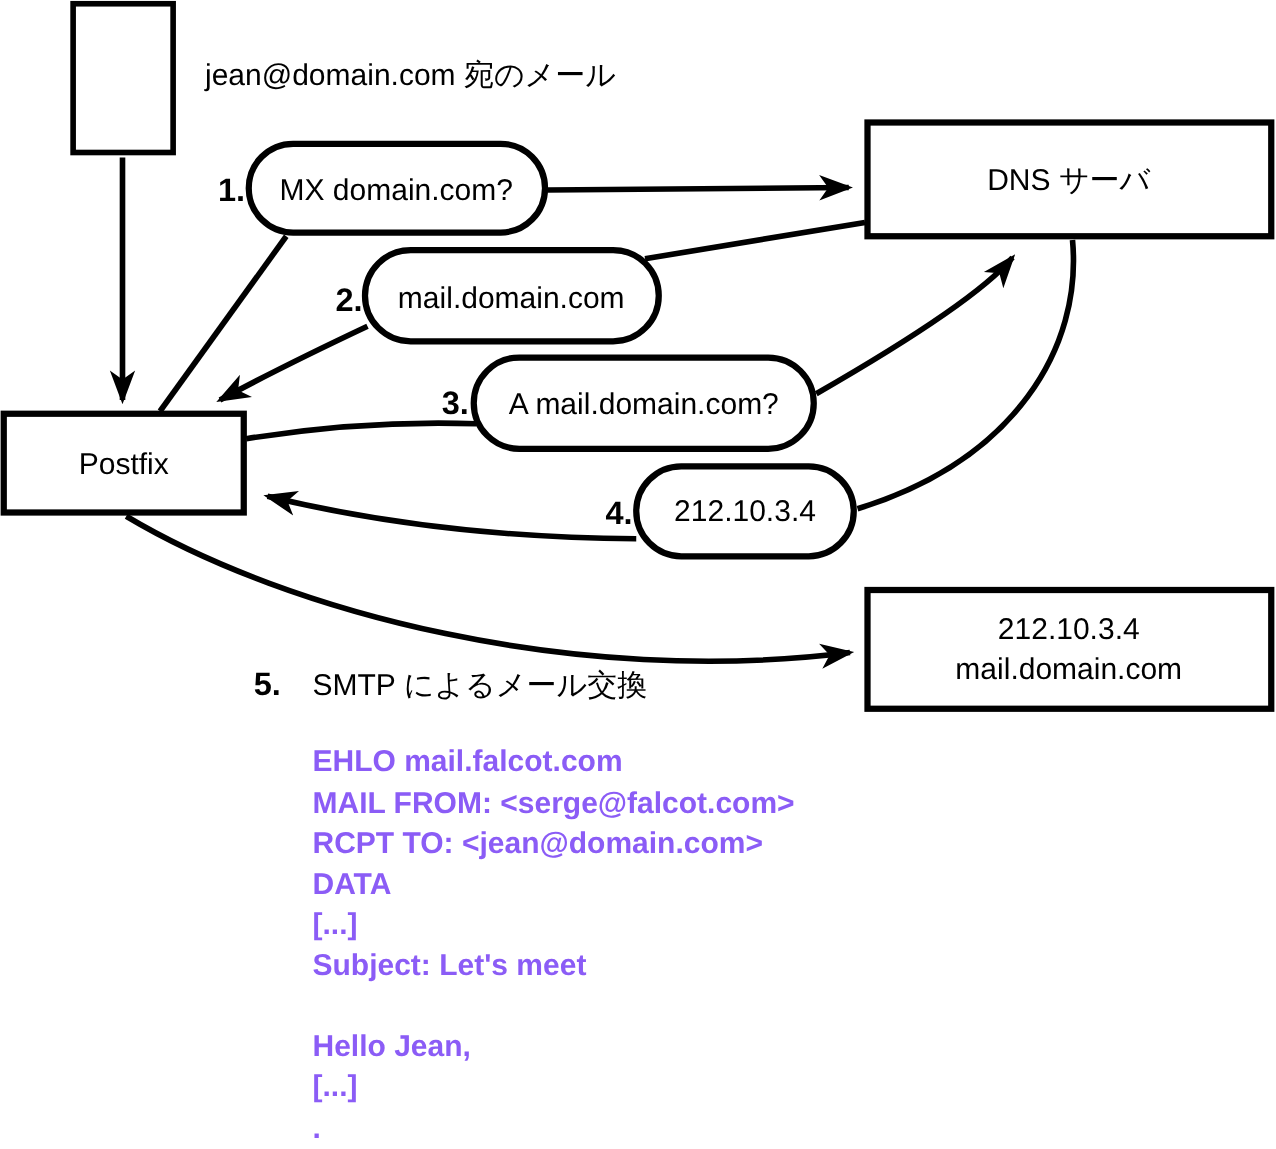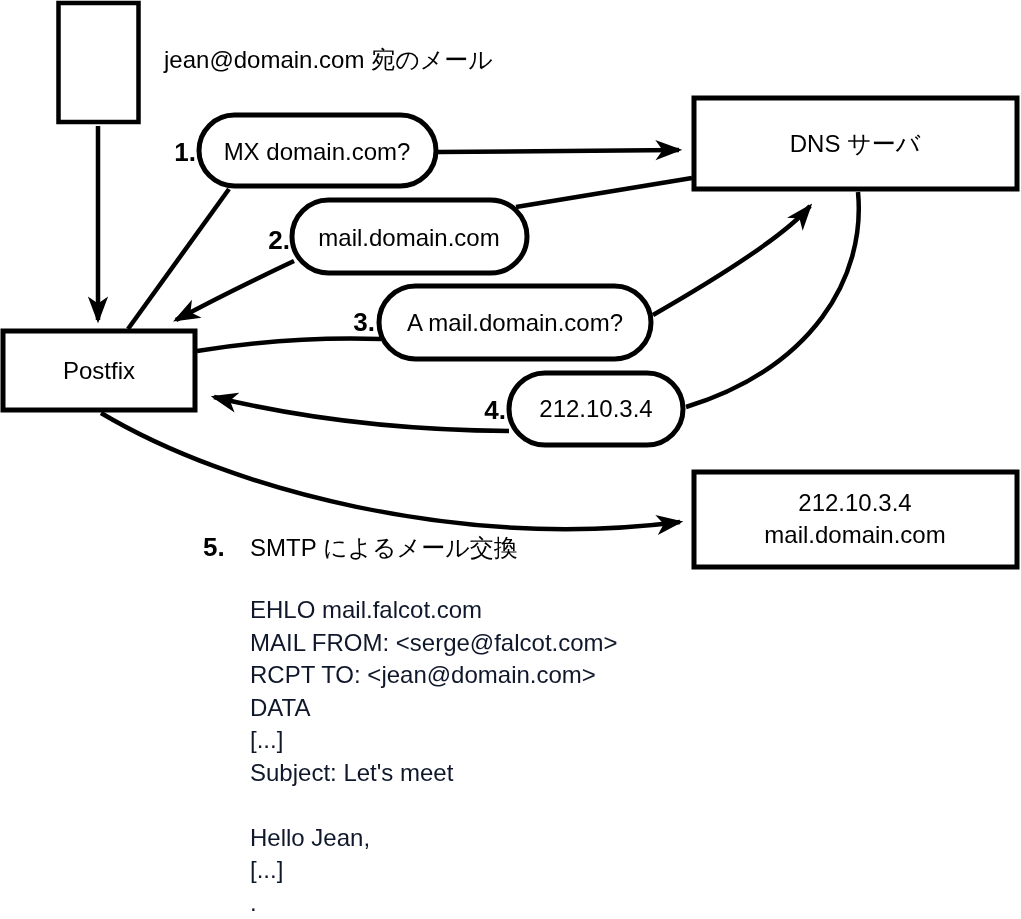--- a/index.html
+++ b/index.html
@@ -26,21 +26,22 @@
     font-weight: bold;
     fill: #000;
   }
   #smtp-session {
     position: absolute;
     left: 250px;
     top: 594px;
     font-size: 24px;
     line-height: 32.5px;
     white-space: pre;
-    color: #0f172a;
+    color: #8b5cf6;
+    font-weight: bold;
   }
 </style>
 </head>
 <body>
 
 <div id="canvas">
   <svg width="1021" height="919" viewBox="0 0 1021 919">
     <defs>
       <marker id="arr" viewBox="0 0 12 10" refX="10.5" refY="5" markerWidth="6" markerHeight="5" orient="auto" markerUnits="strokeWidth">
         <path d="M0,0.5 L12,5 L0,9.5 L3.2,5 Z" fill="#000"></path>

